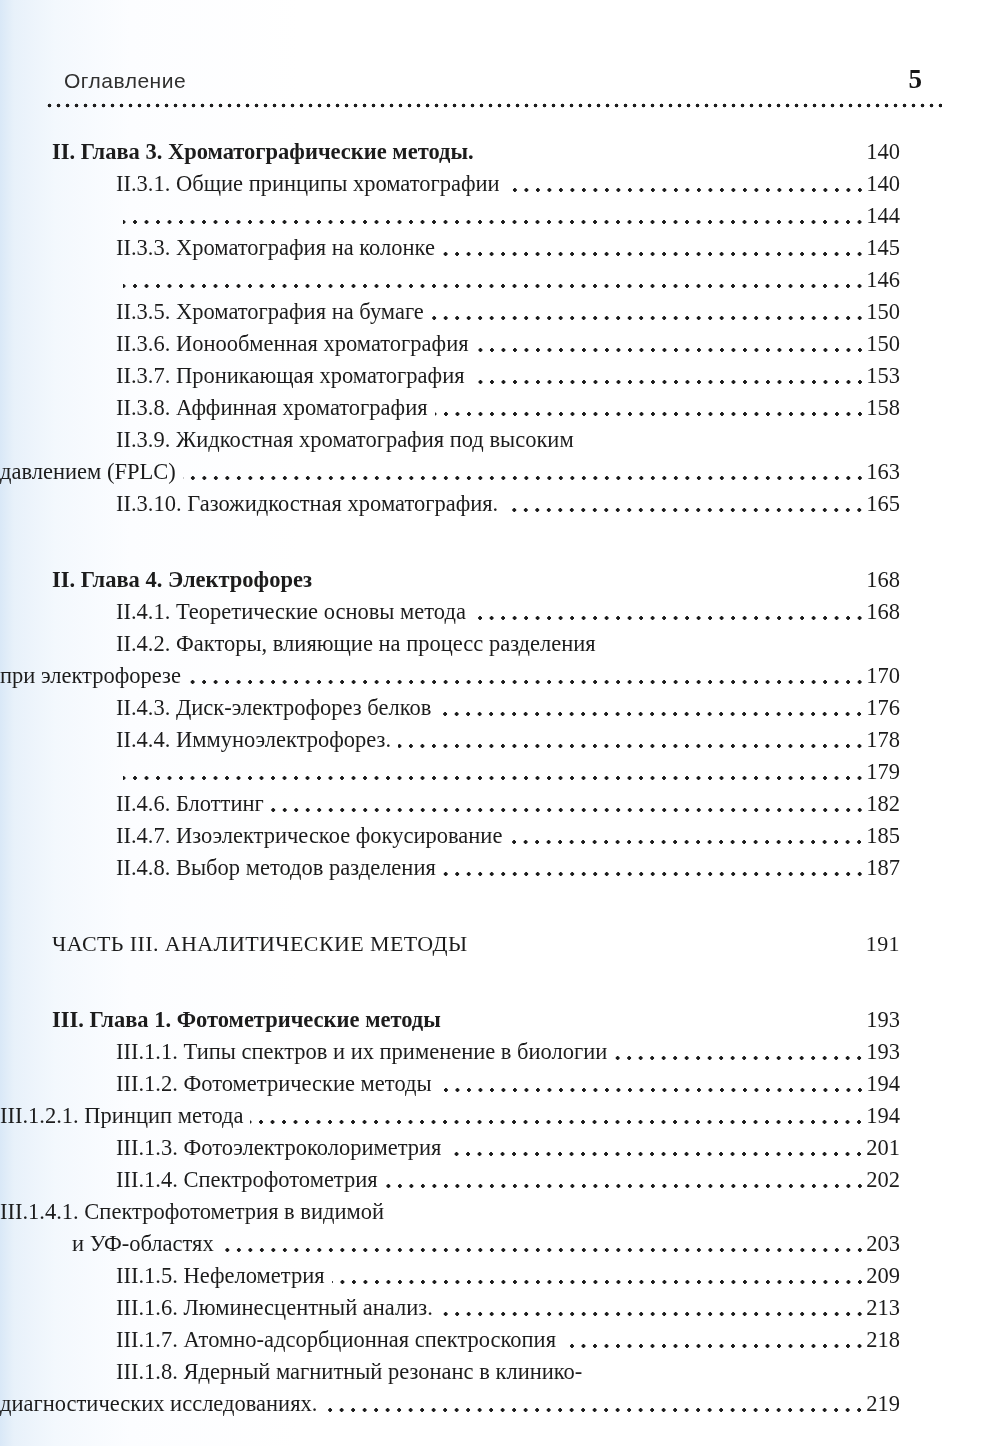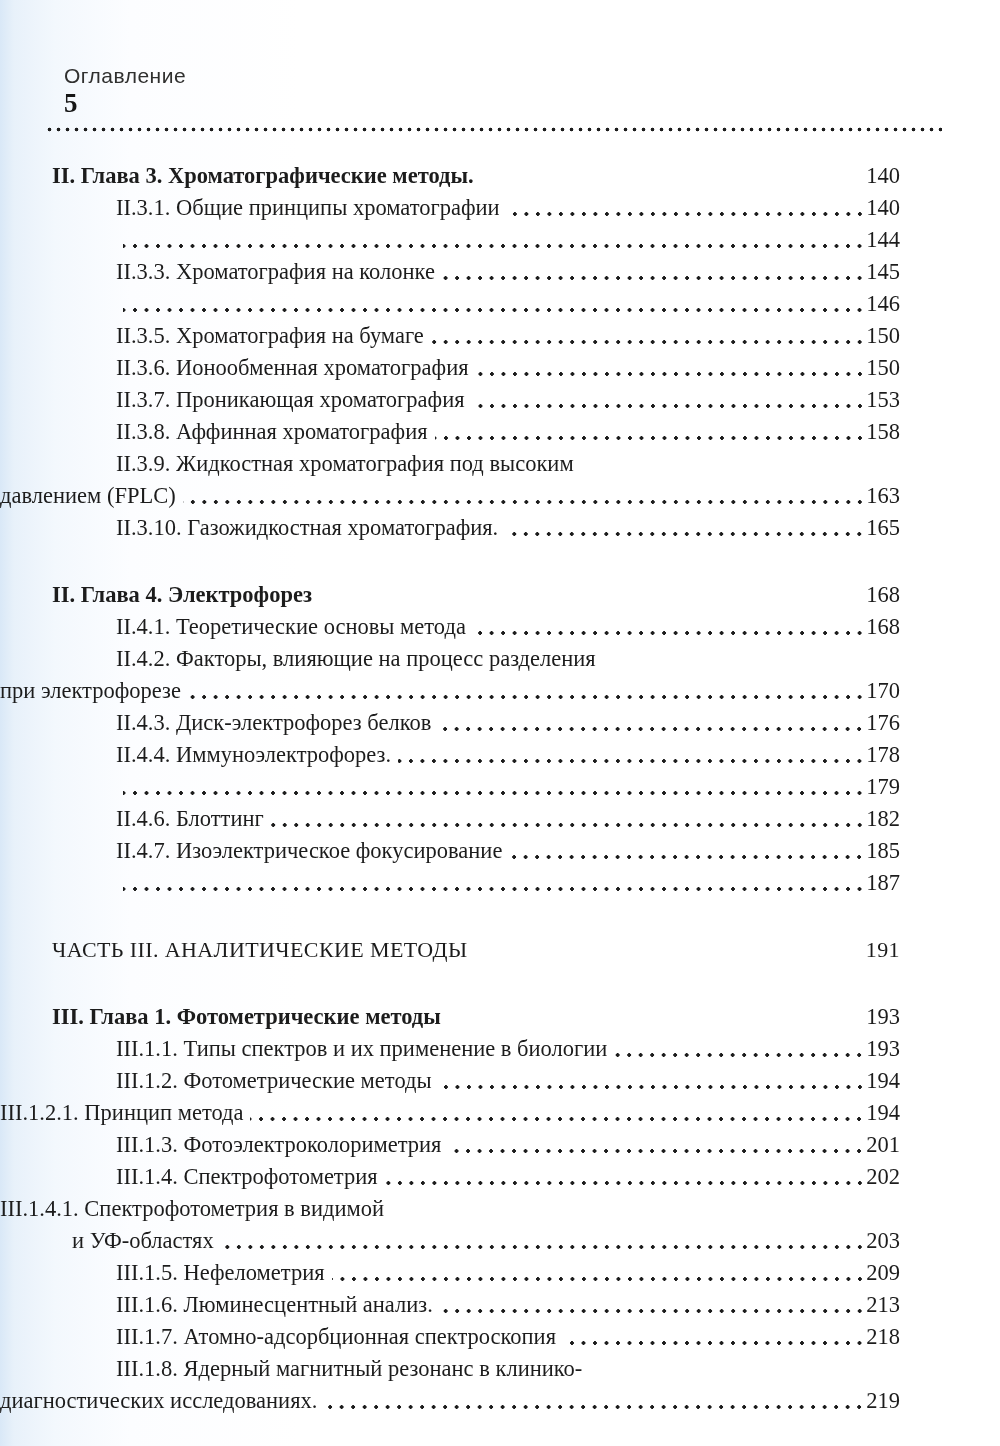--- a/index.html
+++ b/index.html
@@ -21,21 +21,20 @@
     width: 100%;
     height: 100%;
   }
 
   
   .header-row {
     display: flex;
     align-items: baseline;
     justify-content: space-between;
     padding: 64px 78px 0 64px;
-    flex-direction: column;
   }
   .running-title {
     font-family: "Liberation Sans", sans-serif;
     font-size: 21px;
     color: #30302f;
     letter-spacing: 0.5px;
   }
   .folio {
     font-family: "Liberation Serif", serif;
     font-size: 27px;
@@ -57,21 +56,21 @@
   }
   .row {
     display: flex;
     align-items: stretch;
     height: 32px;
     padding-right: 100px;
     font-size: 22.5px;
     line-height: 32px;
     white-space: nowrap;
   }
-  .row.gap { margin-top: 35px; gap: 33px; }
+  .row.gap { margin-top: 44px; gap: 33px; }
   .row.indent-0 { padding-left: 52px; align-items: center; }
   .row.indent-1 { padding-left: 116px; }
   .row.indent-2 { }
   .row.indent-3 { padding-left: 72px; }
   .row.chapter .title { font-weight: bold; }
   .row.part {
     font-size: 22px;
     letter-spacing: 0.4px;
   }
   .title { flex: 0 0 auto; }
@@ -195,20 +194,21 @@
         <span class="title">II.4.6. Блоттинг</span>
         <span class="leader"></span>
         <span class="pagenum">182</span>
       </div>
       <div class="row indent-1">
         <span class="title">II.4.7. Изоэлектрическое фокусирование</span>
         <span class="leader"></span>
         <span class="pagenum">185</span>
       </div>
       <div class="row indent-1">
+        <span class="title">II.4.8. Выбор методов разделения</span>
         <span class="leader"></span>
         <span class="pagenum">187</span>
       </div>
       <div class="row indent-0 part gap">
         <span class="title">ЧАСТЬ III. АНАЛИТИЧЕСКИЕ МЕТОДЫ</span>
         <span class="leader"></span>
         <span class="pagenum">191</span>
       </div>
       <div class="row indent-0 chapter gap">
         <span class="title">III. Глава 1. Фотометрические методы</span>

